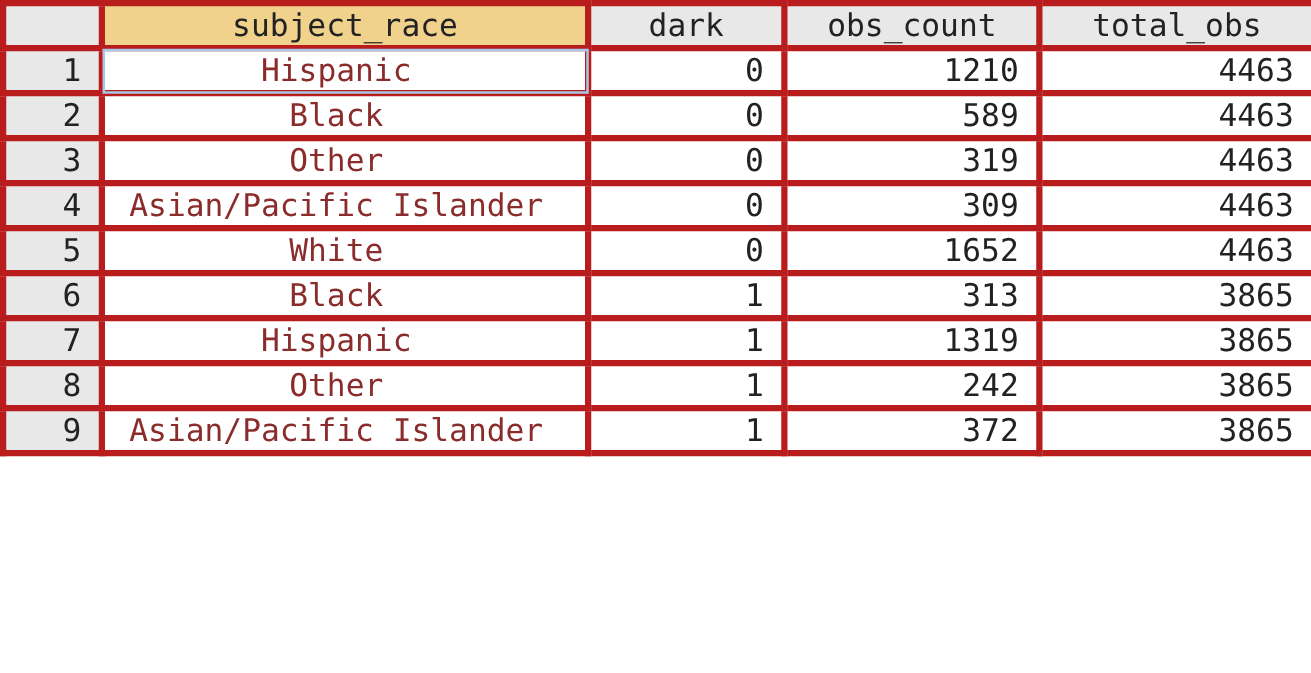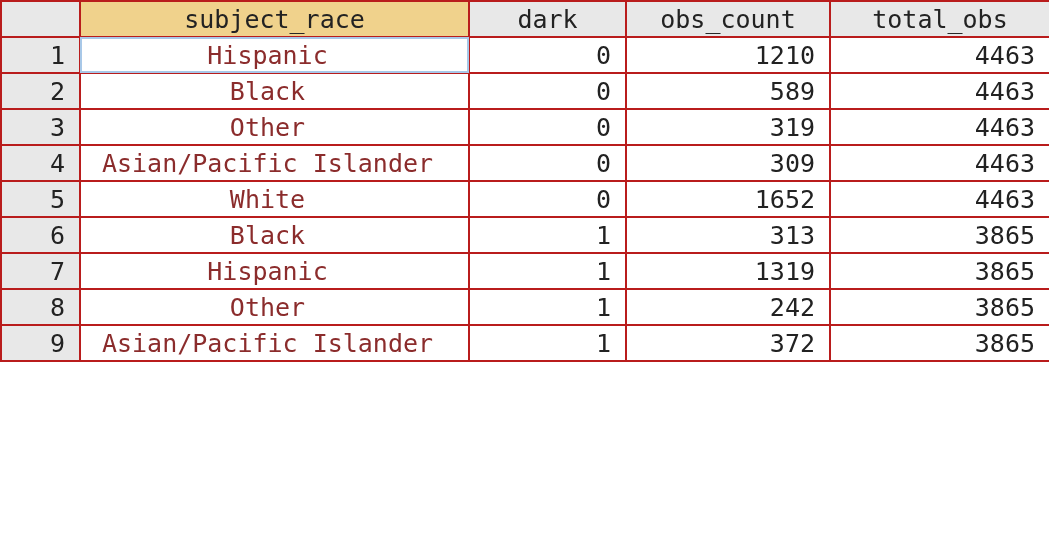--- a/index.html
+++ b/index.html
@@ -13,21 +13,21 @@
       background: #fff;
       width: 1049px;
       height: 538px;
     }
     table {
       border-collapse: collapse;
       width: 100%;
       table-layout: fixed;
     }
     th, td {
-      border: 2px solid #b91c1c;
+      border: 5px solid #b91c1c;
       height: 36px;
       vertical-align: middle;
     }
     .row-num-header {
       width: 79px;
       background: #e8e8e8;
       border-right: 1px solid #c4c4c4;
     }
     th {
       font-weight: normal;

